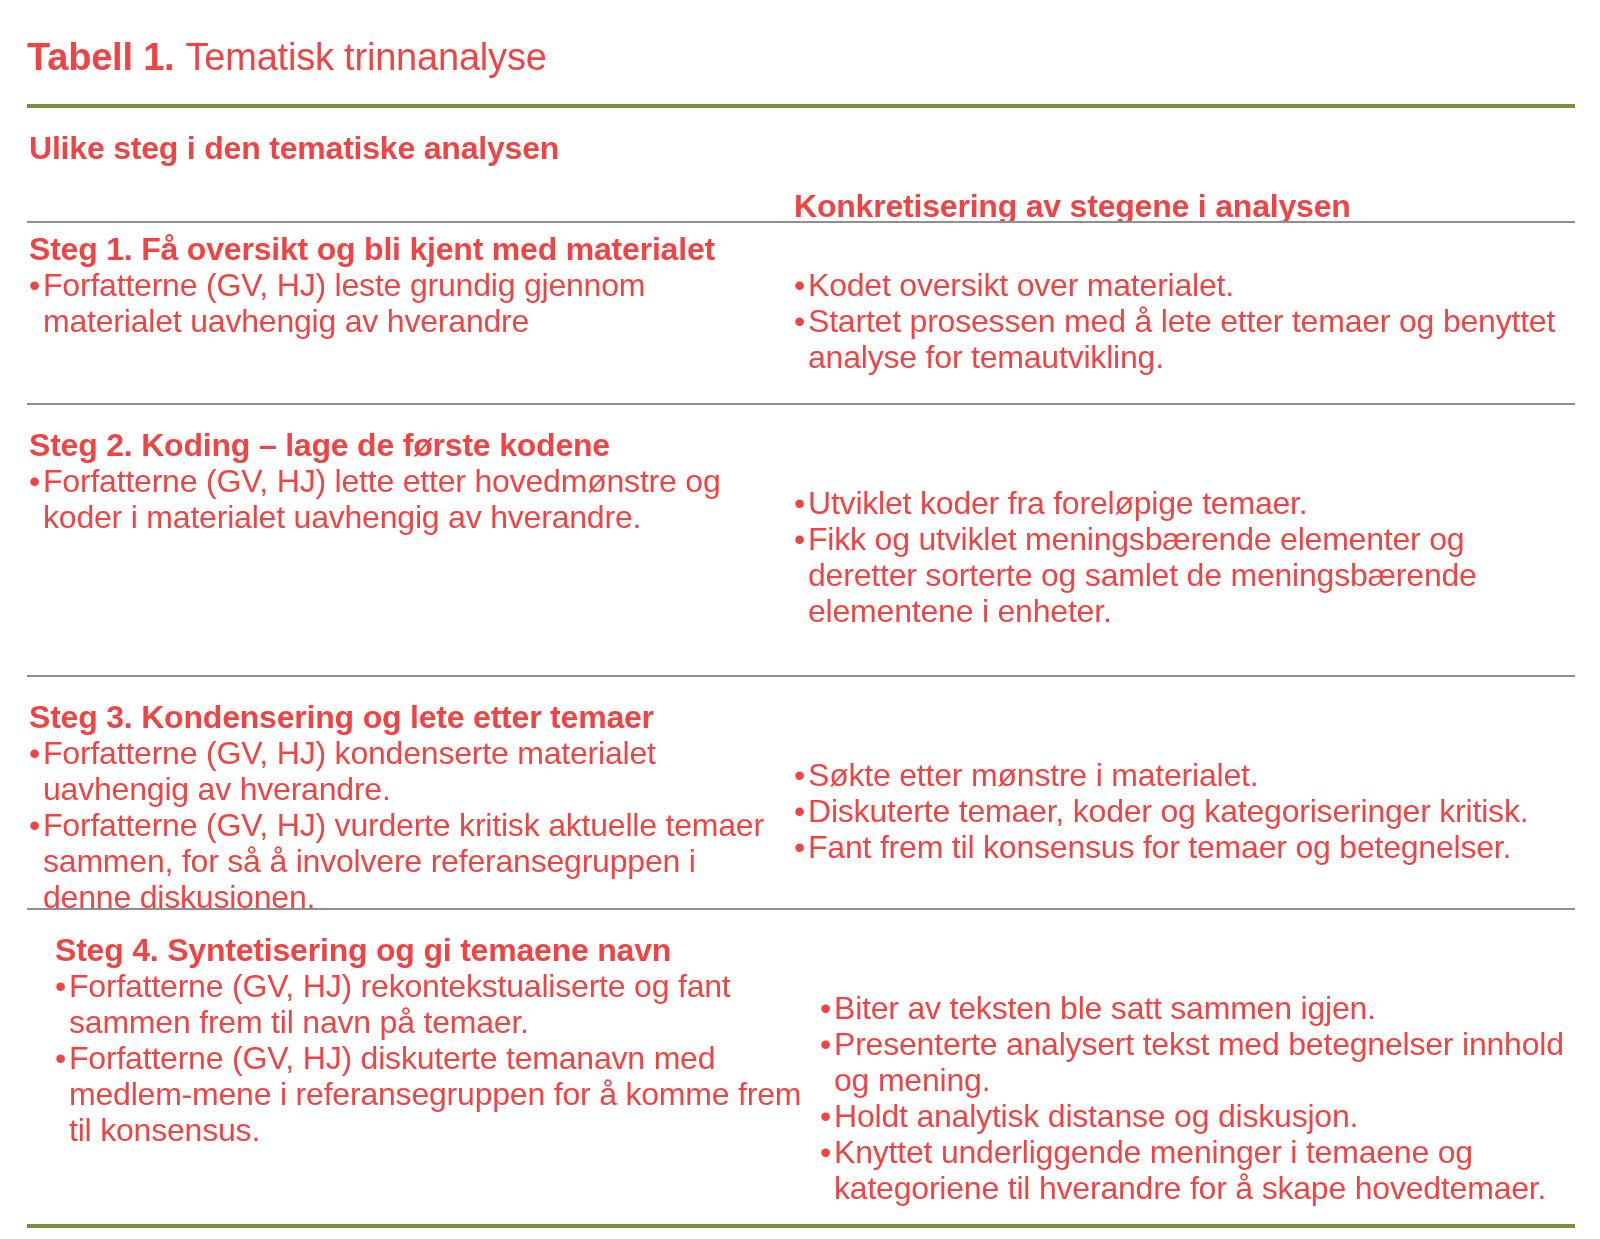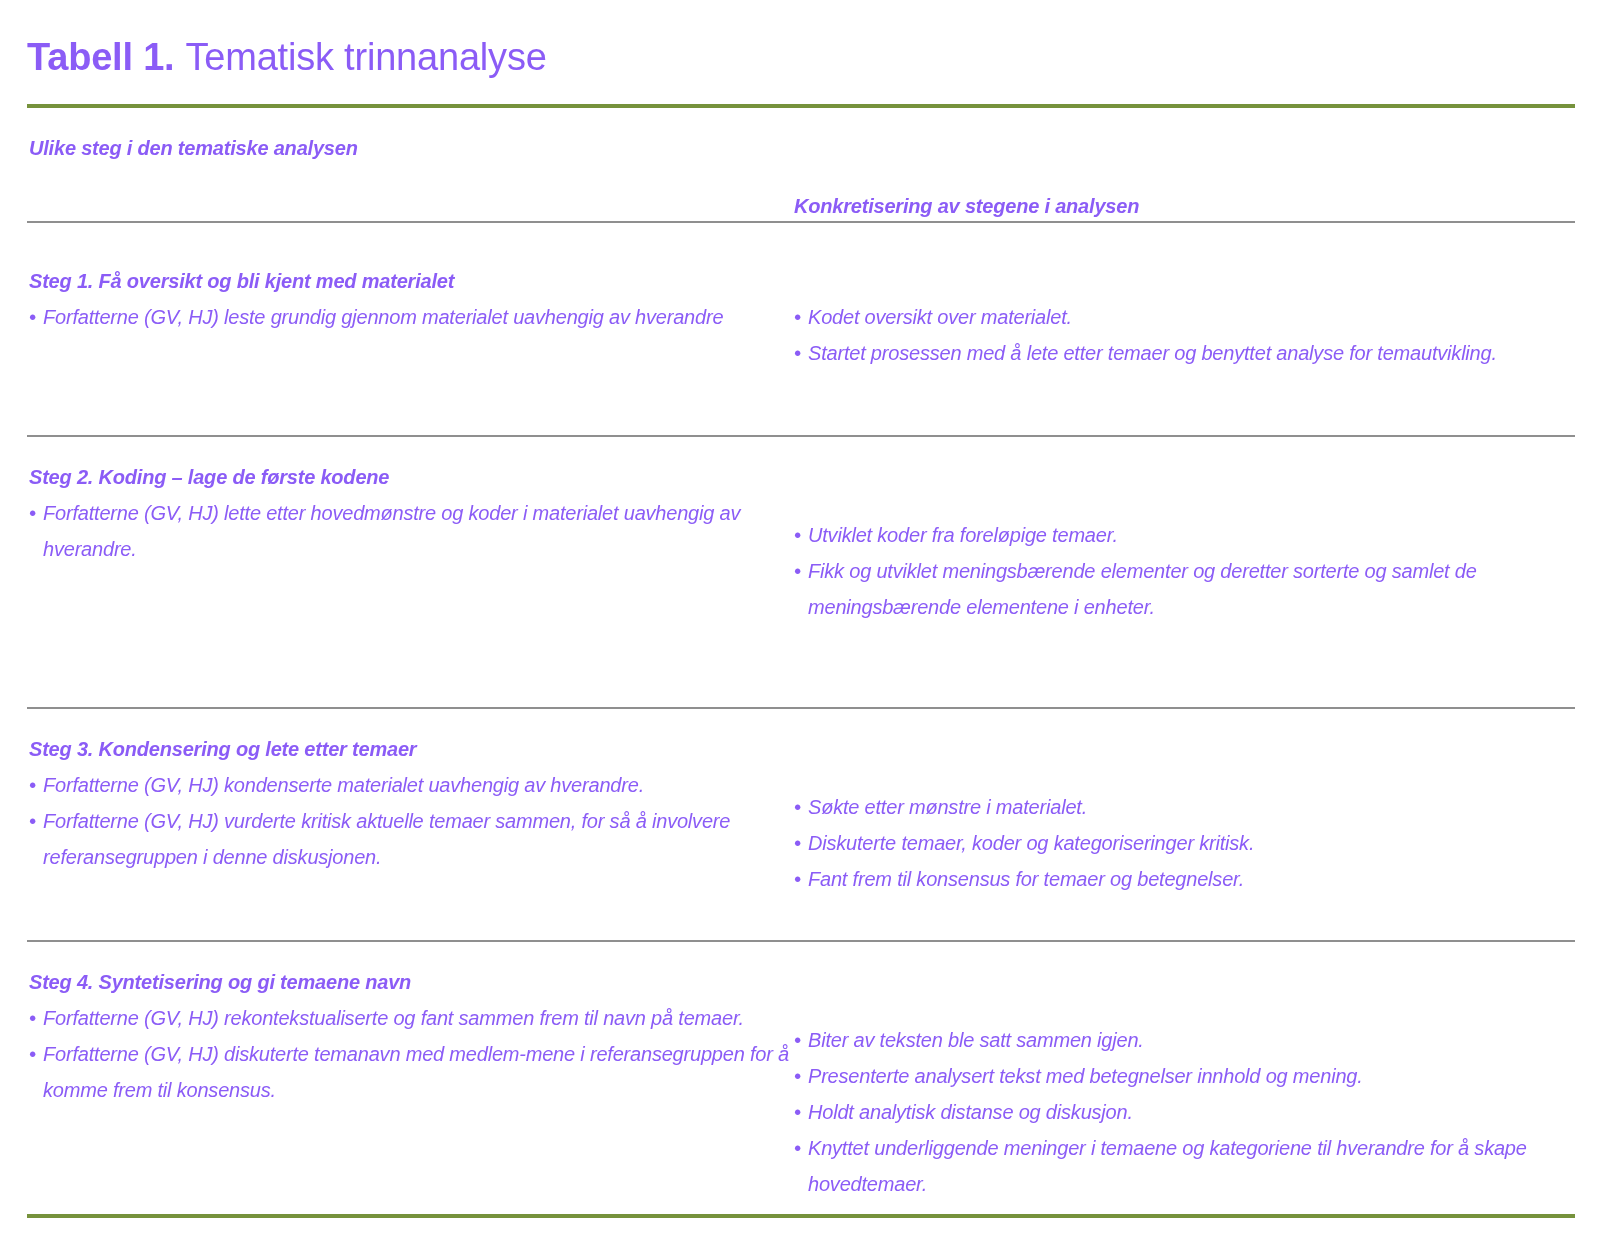--- a/index.html
+++ b/index.html
@@ -2,21 +2,21 @@
 <html><head>
 <meta charset="utf-8">
 <style>
   html, body { margin: 0; padding: 0; background: #ffffff; }
   body { width: 1600px; height: 1239px; }
   .page {
     box-sizing: border-box;
     width: 1600px; height: 1239px;
     padding: 0 25px 0 27px;
     font-family: "Liberation Sans", "DejaVu Sans", sans-serif;
-    color: #8b5cf6;
+    color: #ef4444;
     letter-spacing: -0.2px;
     overflow: hidden;
   }
   .caption {
     margin: 34px 0 24px 0;
     font-size: 38px;
     line-height: 46px;
     white-space: nowrap;
   }
   .caption-label { font-weight: 700; margin-right: 11px; }
@@ -28,31 +28,30 @@
   }
   .row {
     display: grid;
     grid-template-columns: 765px 1fr;
     box-sizing: border-box;
     overflow: hidden;
   }
   .row.sep { border-bottom: 2px solid #8f8f8f; }
 
   .thead   { height: 115px; }
-  .r1      { height: 182px; margin-top: 32px; }
+  .r1      { height: 182px; }
   .r2      { height: 272px; }
   .r3      { height: 233px; }
-  .r4      { height: 272px; }
+  .r4      { height: 314px; margin-left: 26px; }
 
   .cell {
     box-sizing: border-box;
     padding-left: 2px;
-    font-size: 20px;
+    font-size: 32px;
     line-height: 36px;
-    font-style: italic;
   }
   .thead .cell       { padding-top: 62px; }
   .cell.left         { padding-top: 22px; padding-right: 2px; }
   .cell.right        { padding-top: 80px; }
   .r1 .cell.left     { padding-top: 8px; }
   .r1 .cell.right    { padding-top: 44px; }
 
   .colhead { font-weight: 700; }
   .step-heading { font-weight: 700; }
 

